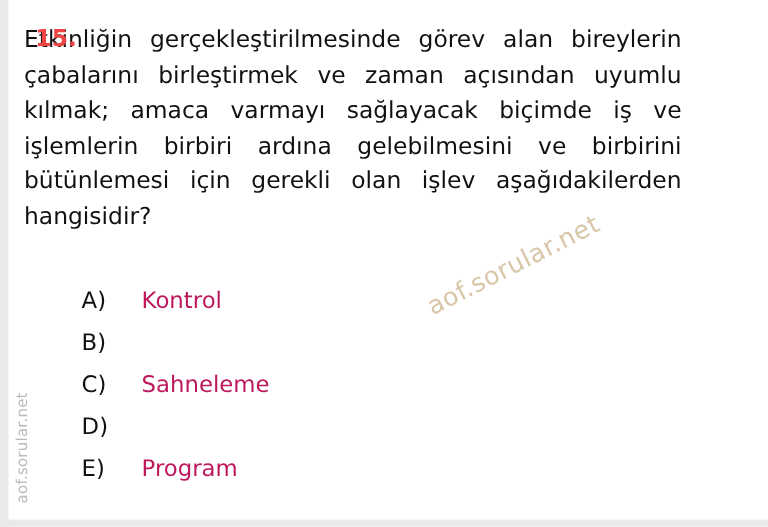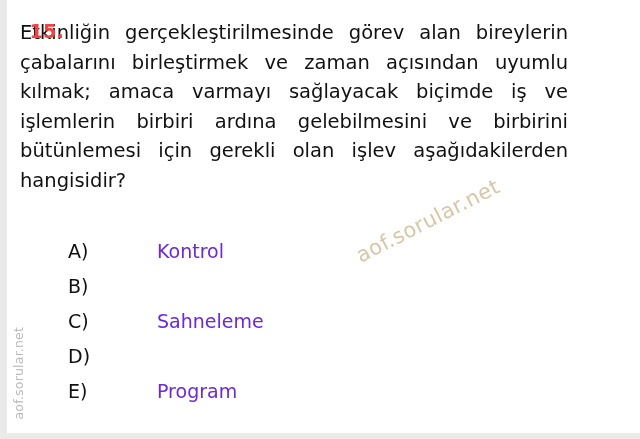--- a/index.html
+++ b/index.html
@@ -102,22 +102,21 @@
     font-size: 19px;
     color: #111111;
     font-family: "DejaVu Sans", sans-serif;
   }
   .opt-letter {
     width: 50px;
     flex: 0 0 50px;
     color: #111111;
   }
   .opt-label {
-    color: #6d28d9;
-    margin-left: 39px;
+    color: #be185d;
   }
 </style>
 </head>
 <body>
 
 <div class="page">
 
   <div class="left-rule"></div>
   <div class="bottom-rule"></div>
 

